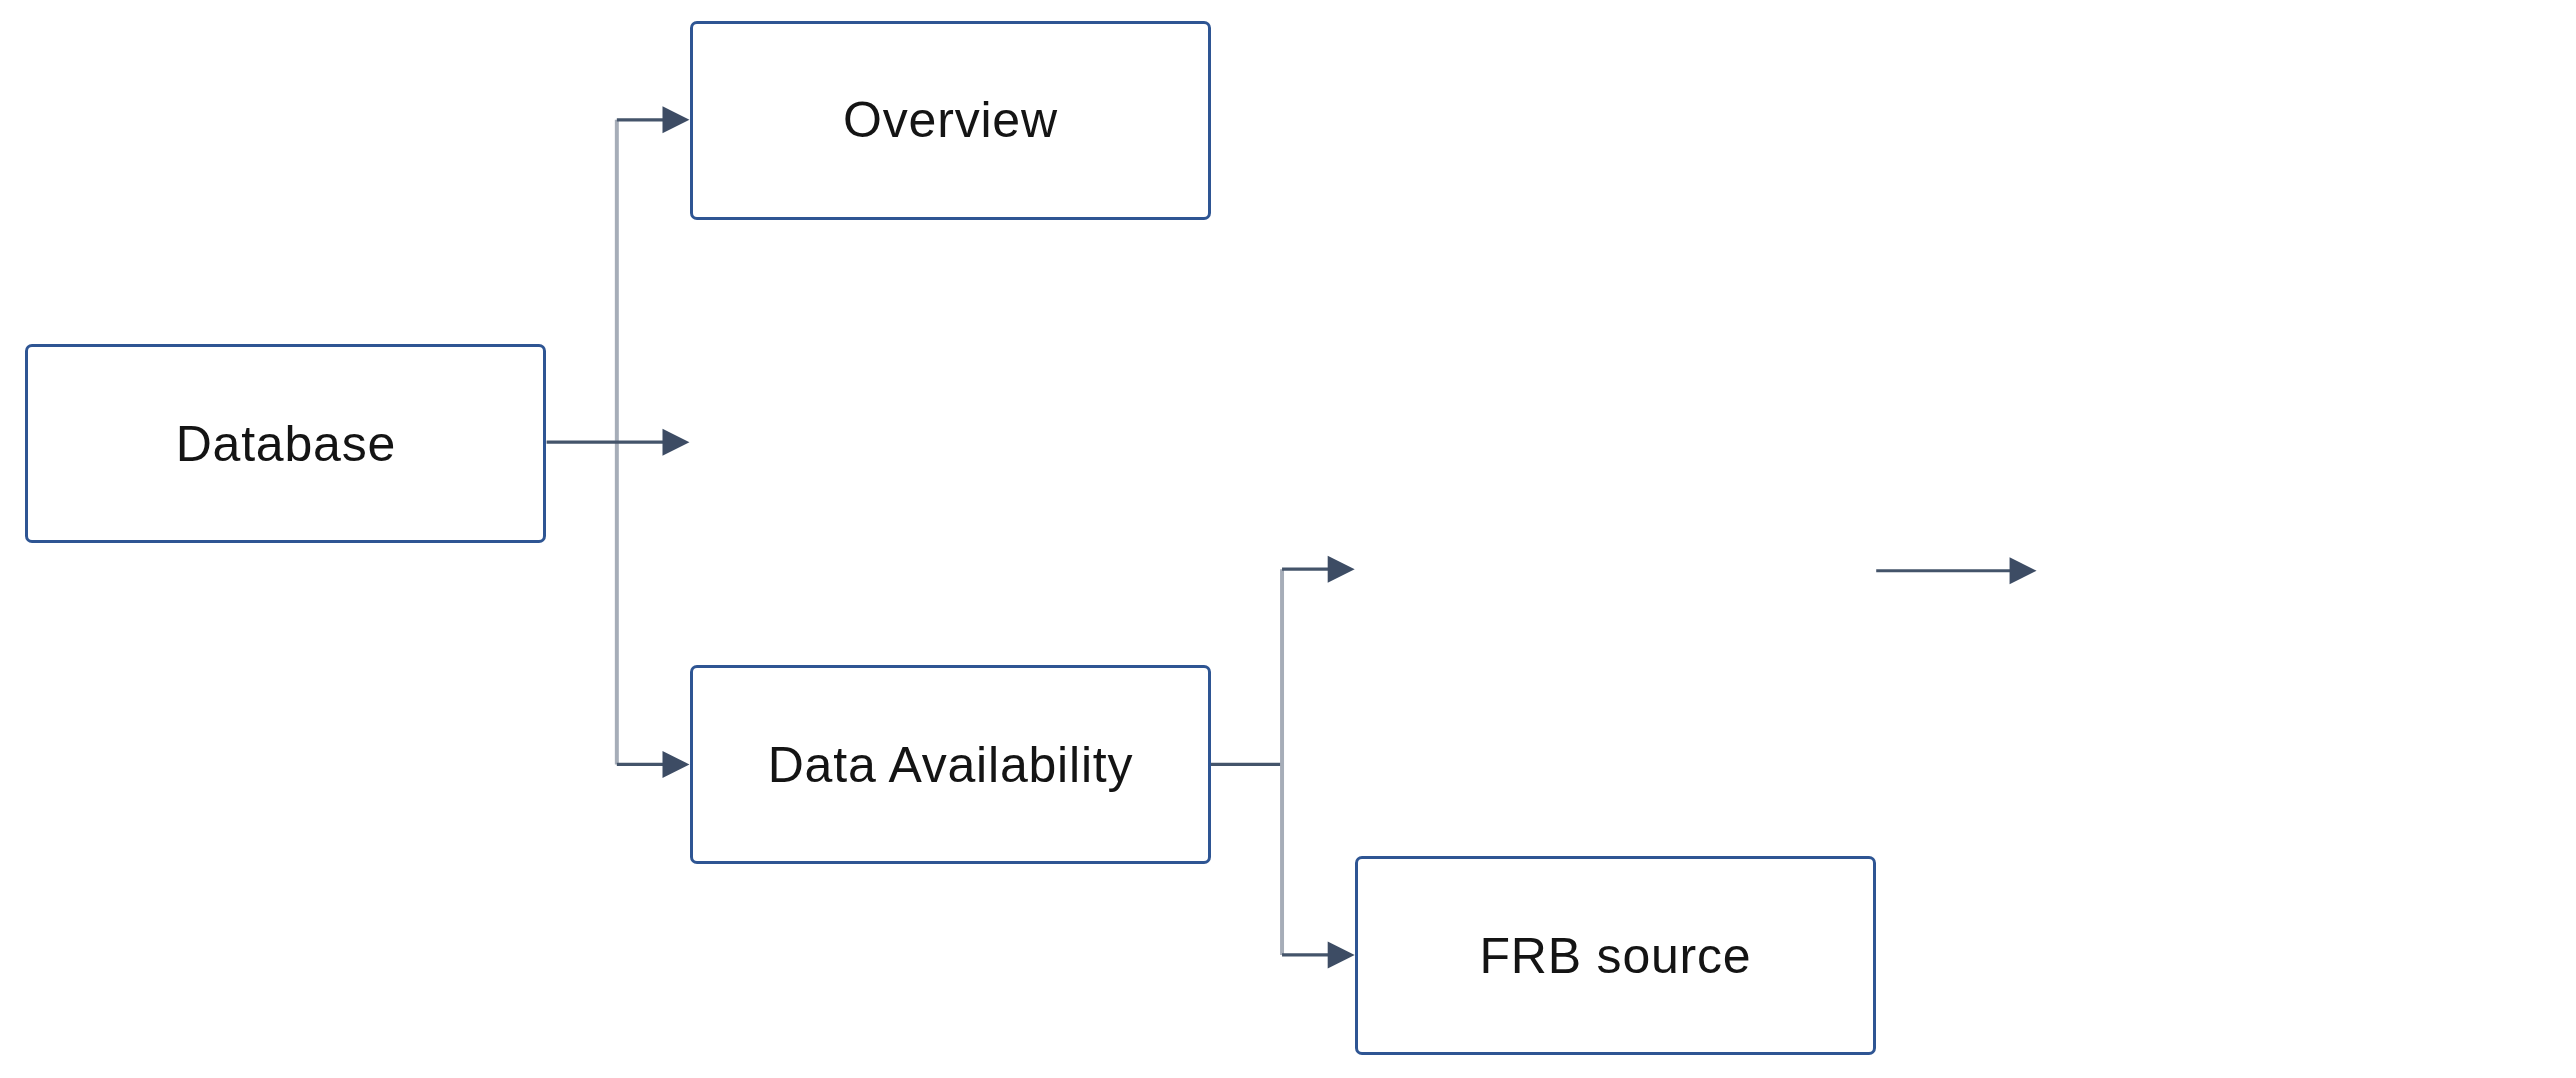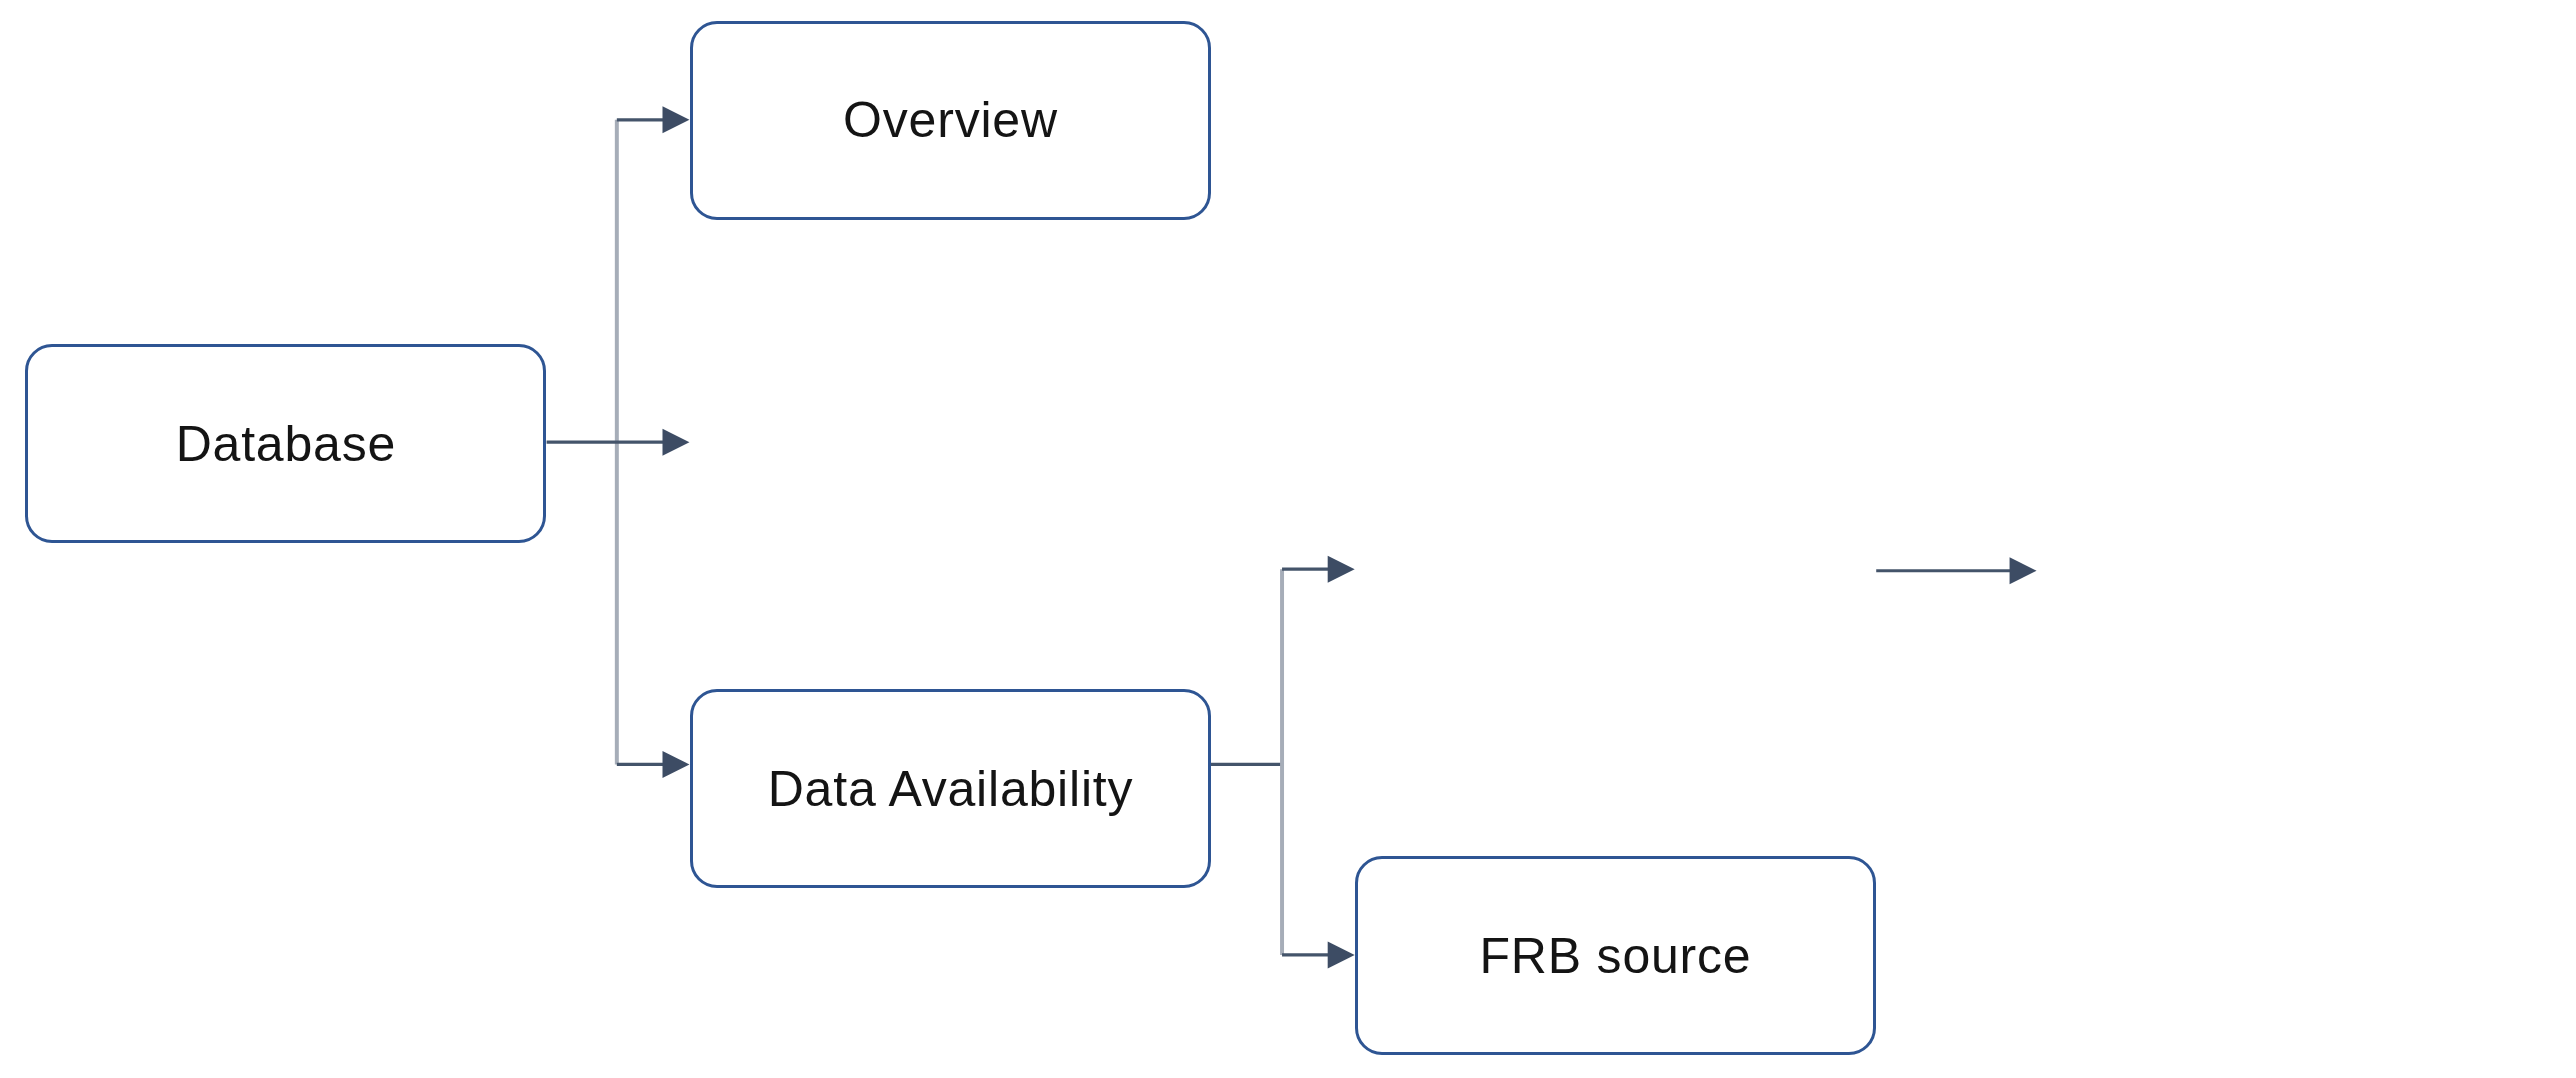--- a/index.html
+++ b/index.html
@@ -14,21 +14,21 @@
     background: #FFFFFF;
     font-family: "Liberation Sans", "DejaVu Sans", sans-serif;
     overflow: hidden;
   }
   .node {
     position: absolute;
     box-sizing: border-box;
     width: 521px;
     height: 199px;
     border: 3.6px solid #2E5593;
-    border-radius: 27px;
+    border-radius: 7px;
     background: #FFFFFF;
     display: flex;
     align-items: center;
     justify-content: center;
     z-index: 1;
   }
   .node .label {
     font-size: 50px;
     font-weight: 400;
     letter-spacing: 0.8px;
@@ -52,21 +52,21 @@
 
   <div class="node" style="left:25.4px;  top:344px;text-align:right;">
     <span class="label">Database</span>
   </div>
 
   <div class="node" style="left:690px; top:20.6px;">
     <span class="label">Overview</span>
   </div>
 
 
-  <div class="node" style="left:690px; top:689px;">
+  <div class="node" style="left:690px; top:665px;">
     <span class="label">Data Availability</span>
   </div>
 
 
   <div class="node" style="left:1355px; top:856px;justify-content:center;">
     <span class="label">FRB source</span>
   </div>
 
 
   <svg id="connector-layer" viewBox="0 0 3244 1358" xmlns="http://www.w3.org/2000/svg">

